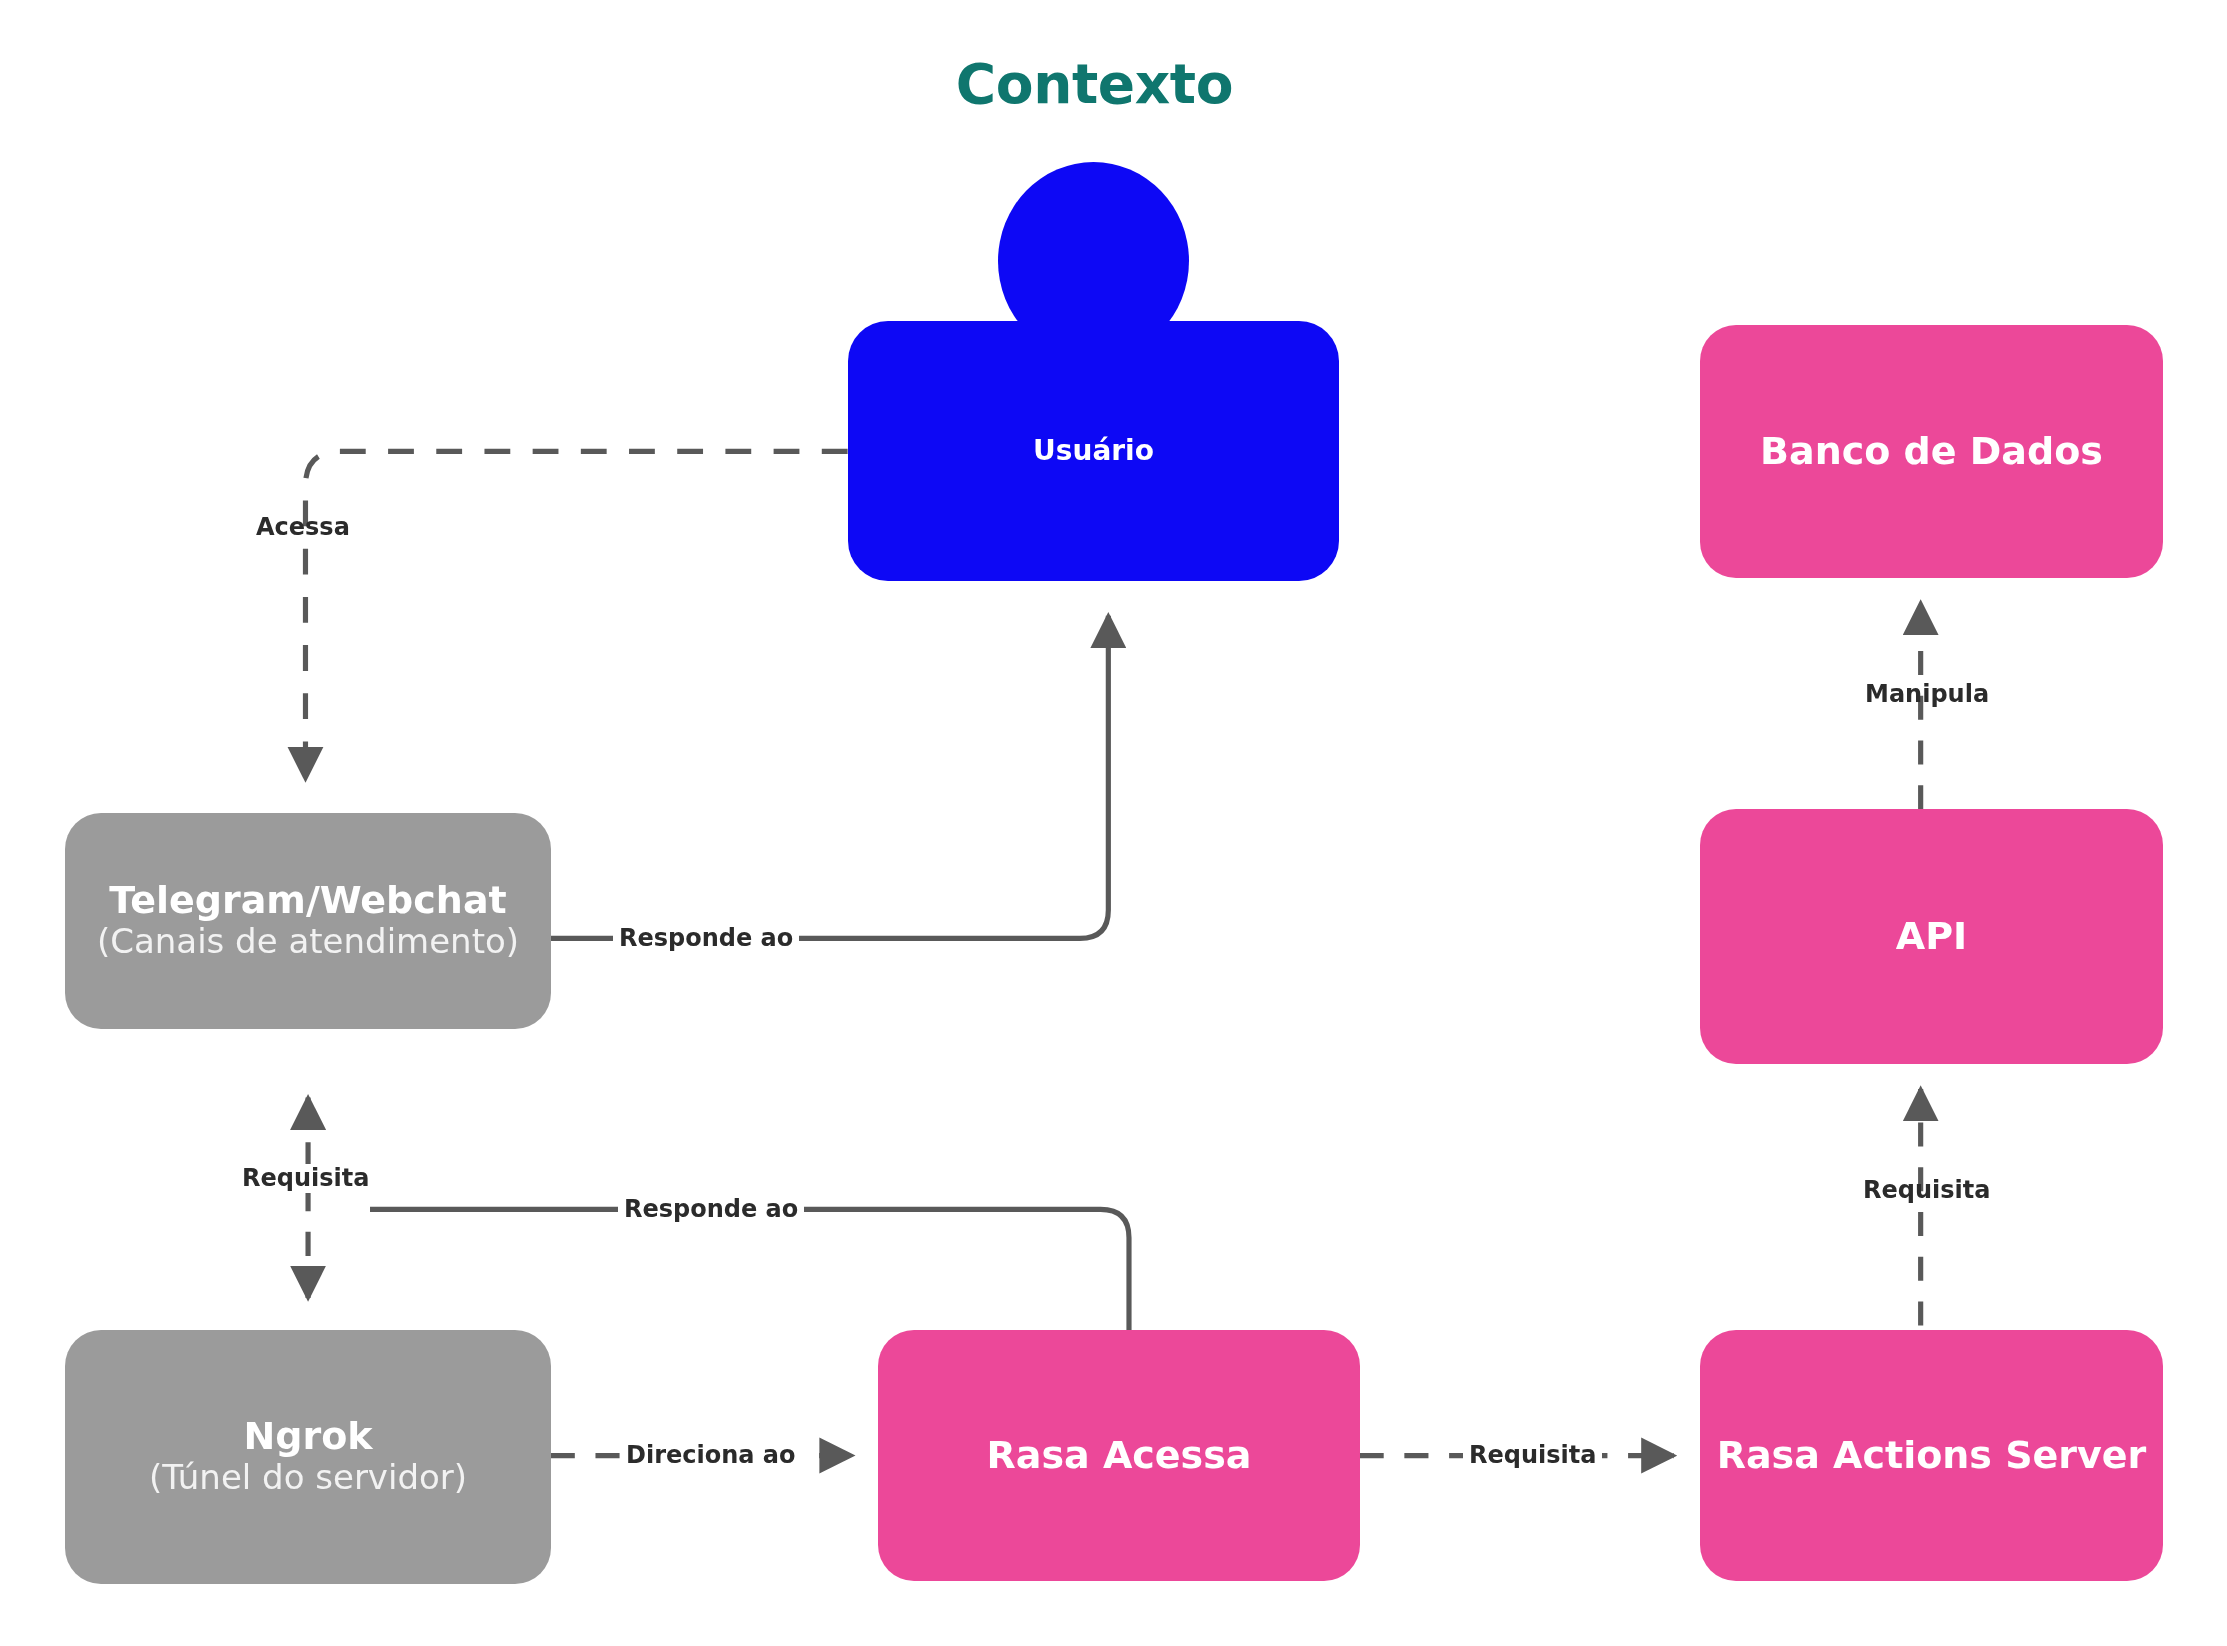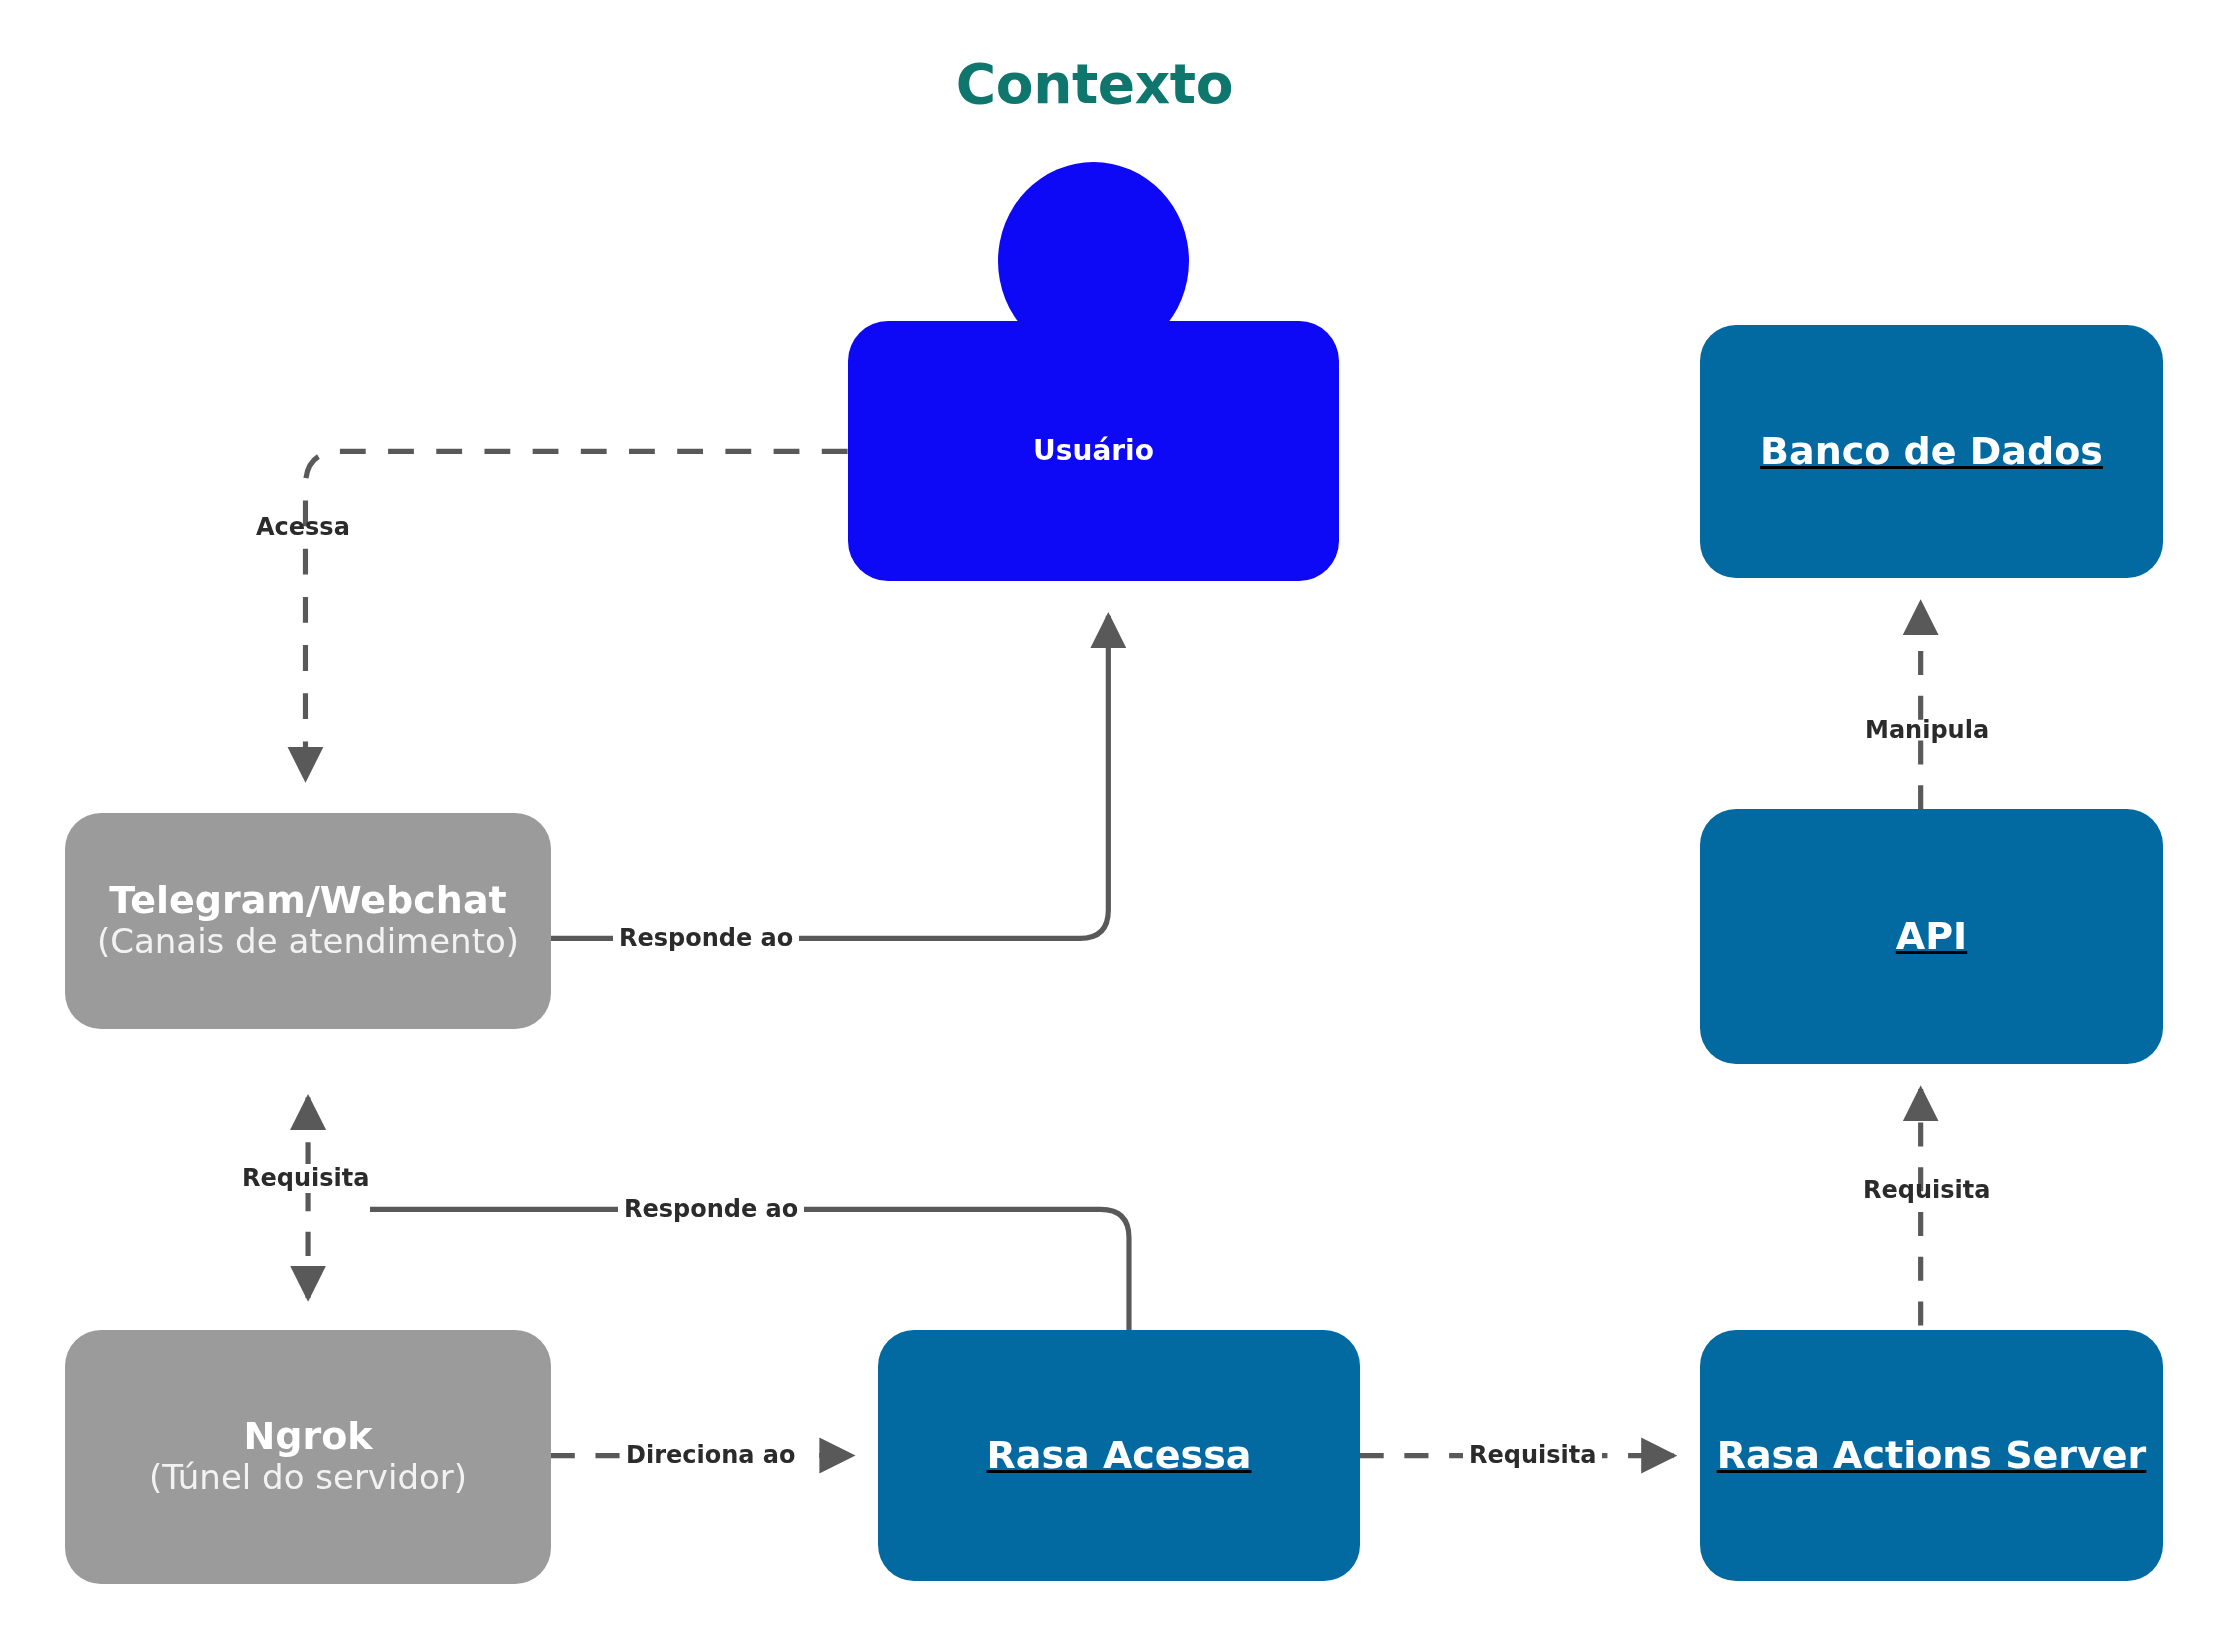--- a/index.html
+++ b/index.html
@@ -61,21 +61,21 @@
   }
   .node .n-sub {
     color: #f2f2f2;
     font-weight: normal;
     font-size: 34px;
     line-height: 1.15;
     margin-top: 1.7px;
     white-space: nowrap;
   }
 
-  .node.blue  { background: #0369a1; text-decoration: underline; }
+  .node.blue  { background: #ec4899; }
   .node.gray  { background: #9b9b9b; }
   .node.actor { background: #0d08f5; }
 
   
   #node-usuario {
     left: 848px; top: 321px; width: 491px; height: 260px;
     border-radius: 40px;
   }
   #usuario-head {
     position: absolute;
@@ -167,21 +167,21 @@
   <div class="edge-label" style="left:236px; top:1164px;">Requisita</div>
 
   <div class="edge-label" style="left:618px; top:1195px;">Responde ao</div>
 
   <div class="edge-label" style="left:620px; top:1441px;">Direciona ao</div>
 
   <div class="edge-label" style="left:1463px; top:1441px;">Requisita</div>
 
   <div class="edge-label no-bg" style="left:1857px; top:1176px;">Requisita</div>
 
-  <div class="edge-label no-bg" style="left:1859px; top:716px;">Manipula</div>
+  <div class="edge-label no-bg" style="left:1859px; top:680px;">Manipula</div>
 
   <div id="usuario-head"></div>
   <div class="node actor" id="node-usuario">
     <div class="n-title">Usuário</div>
   </div>
 
   <div class="node gray" id="node-telegram">
     <div class="n-title">Telegram/Webchat</div>
     <div class="n-sub">(Canais de atendimento)</div>
   </div>

